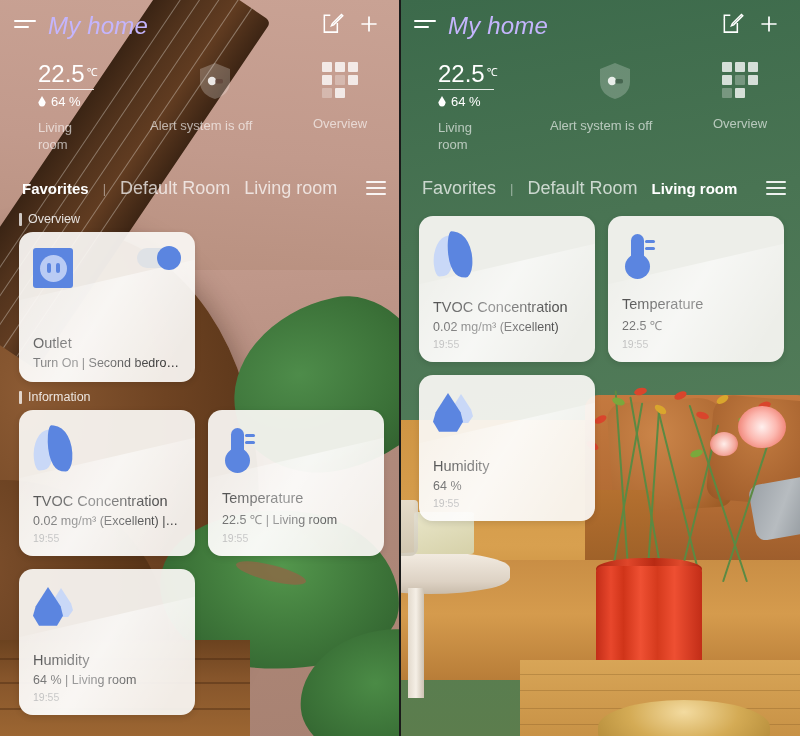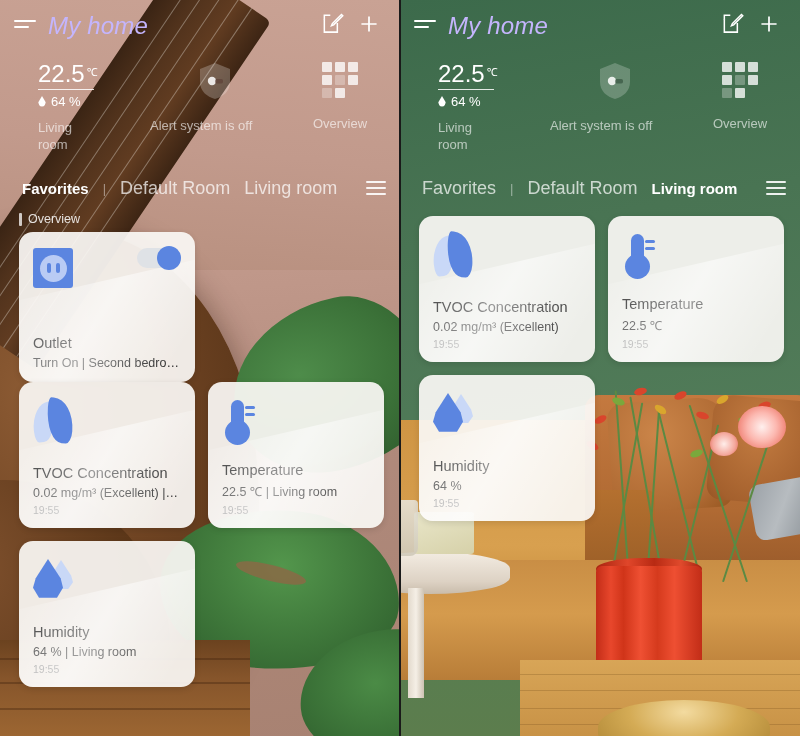--- a/index.html
+++ b/index.html
@@ -330,20 +330,24 @@
             </div>
             <div class="toggle">
               <div class="knob"></div>
             </div>
           </div>
           <div class="card-title">Outlet</div>
           <div class="card-sub">Turn On  |  Second bedro…</div>
         </div>
       </div>
 
+      <div class="section-head">
+        <div class="section-bar"></div>
+        <div class="section-title">Information</div>
+      </div>
 
       <div class="cards">
         <div class="card">
           <div class="glare"></div>
           <div class="card-icon">
             <div class="leaf-ico">
                 <div class="l1"></div>
                 <div class="l2"></div>
               </div>
           </div>

